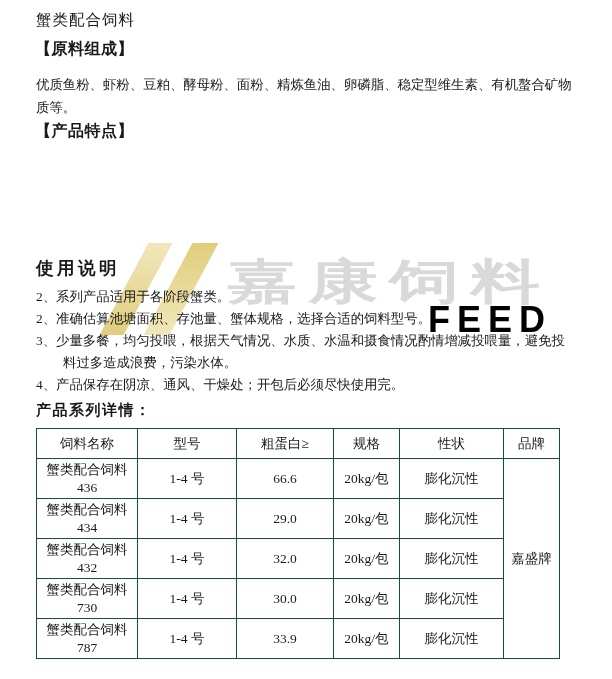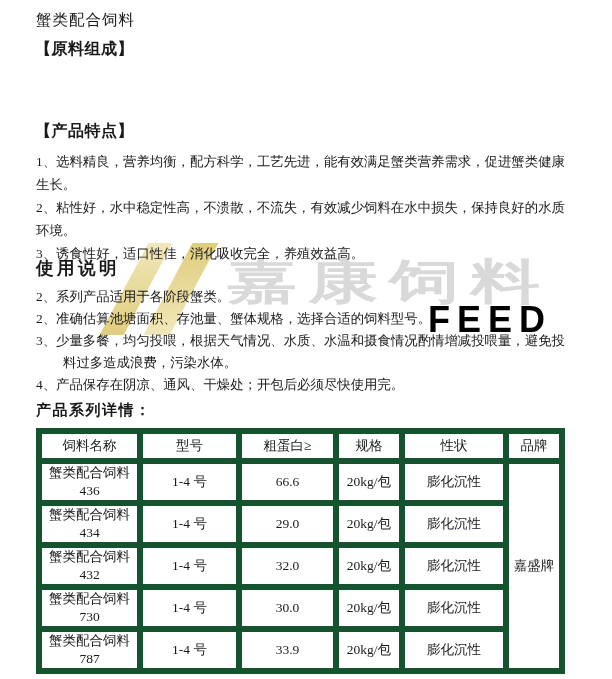--- a/index.html
+++ b/index.html
@@ -39,21 +39,21 @@
   #usage-lines .tl { line-height:22px; }
   #usage-lines .tl.indent { padding-left:27px; }
 
   
   .series-table {
     position:absolute; left:36px; top:428px;
     border-collapse:collapse; table-layout:fixed; width:523px;
     font-size:13.5px; color:#1a1a1a;
   }
   .series-table th, .series-table td {
-    border:6px solid #14532d; text-align:center; vertical-align:middle;
+    border:1px solid #14532d; text-align:center; vertical-align:middle;
     padding:0; font-weight:normal; overflow:hidden;
   }
   .series-table thead tr { height:30px; }
   .series-table tbody tr { height:40px; }
   .series-table .name-cell div { line-height:18px; }
 </style>
 </head>
 <body>
 
 <div class="page">
@@ -62,29 +62,26 @@
     <div class="wm-slash wm-slash-1" style="background: linear-gradient(rgb(241, 231, 187), rgb(224, 205, 124));"></div>
     <div class="wm-slash wm-slash-2" style="background: linear-gradient(rgb(224, 205, 124), rgb(241, 231, 187));"></div>
     <div class="wm-cn" style="color: rgb(217, 217, 217);">嘉康饲料</div>
     <div class="wm-feed" style="color: #000000;">FEED</div>
   </div>
 
   <div class="content">
     <div class="page-title">蟹类配合饲料</div>
 
     <div class="sec-h ingredients">【原料组成】</div>
+    <div class="body-lines" id="ingredients-lines">
+        <div class="tl">优质鱼粉、虾粉、豆粕、酵母粉、面粉、精炼鱼油、卵磷脂、稳定型维生素、有机螯合矿物</div>
+        <div class="tl">质等。</div>
+      </div>
 
     <div class="sec-h features">【产品特点】</div>
-    <div class="body-lines" id="features-lines">
-        <div class="tl">1、选料精良，营养均衡，配方科学，工艺先进，能有效满足蟹类营养需求，促进蟹类健康</div>
-        <div class="tl">生长。</div>
-        <div class="tl">2、粘性好，水中稳定性高，不溃散，不流失，有效减少饲料在水中损失，保持良好的水质</div>
-        <div class="tl">环境。</div>
-        <div class="tl">3、诱食性好，适口性佳，消化吸收完全，养殖效益高。</div>
-      </div>
 
     <div class="usage-h">使用说明</div>
     <div class="body-lines" id="usage-lines">
         <div class="tl">2、系列产品适用于各阶段蟹类。</div>
         <div class="tl">2、准确估算池塘面积、存池量、蟹体规格，选择合适的饲料型号。</div>
         <div class="tl">3、少量多餐，均匀投喂，根据天气情况、水质、水温和摄食情况酌情增减投喂量，避免投</div>
         <div class="tl indent">料过多造成浪费，污染水体。</div>
         <div class="tl">4、产品保存在阴凉、通风、干燥处；开包后必须尽快使用完。</div>
       </div>
 

